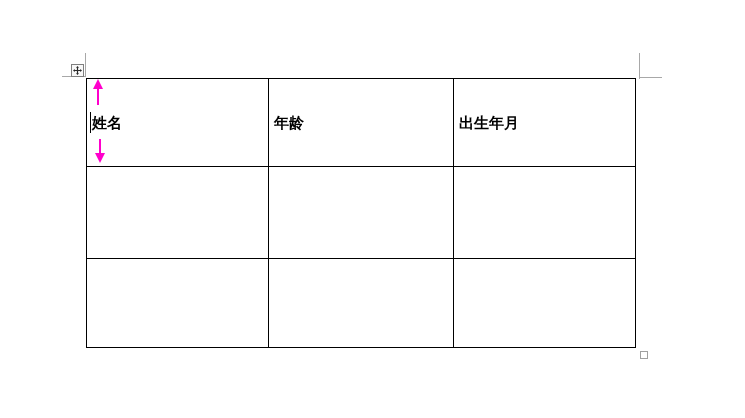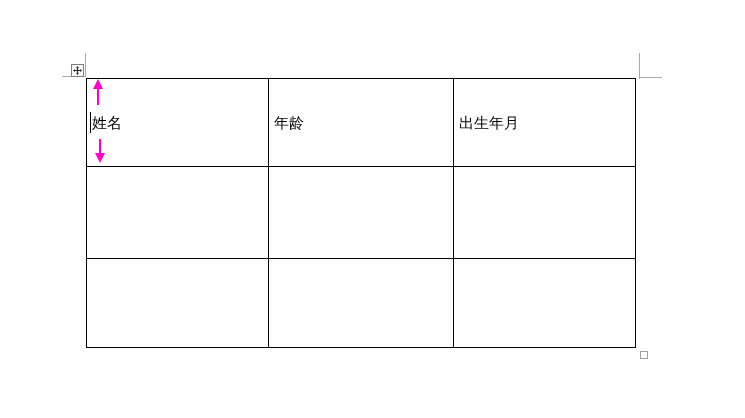--- a/index.html
+++ b/index.html
@@ -44,21 +44,21 @@
     vertical-align: middle;
     padding: 0 0 0 5px;
     font-size: 15px;
     line-height: 19px;
     color: #000000;
     overflow: hidden;
   }
   .col1 { width: 182px; }
   .col2 { width: 185px; }
   .col3 { width: 182px; }
-  .row-h { height: 88px; }
+  .row-h { height: 88px; font-weight: bold; }
   .row-1 { height: 92px; }
   .row-2 { height: 89px; }
 
   
   .caret {
     position: absolute;
     left: 90px; top: 112px;
     width: 1px; height: 21px;
     background: #000000;
   }

